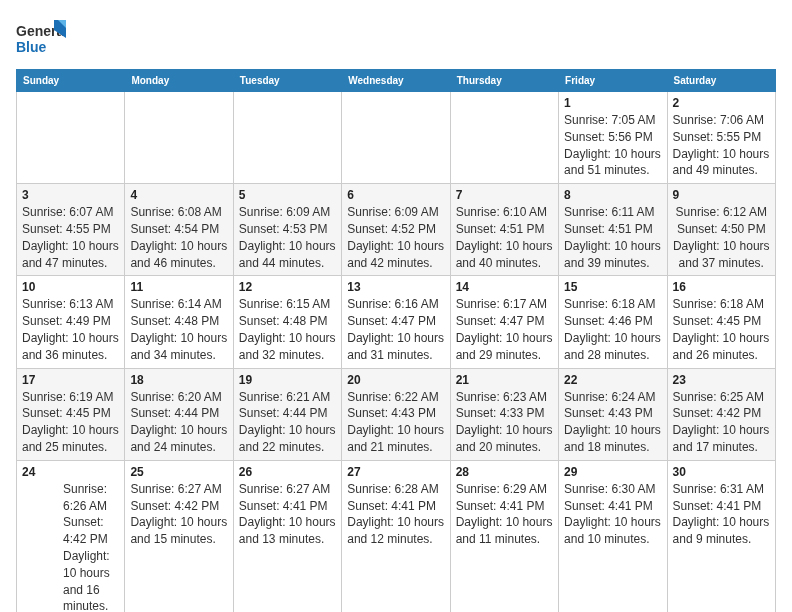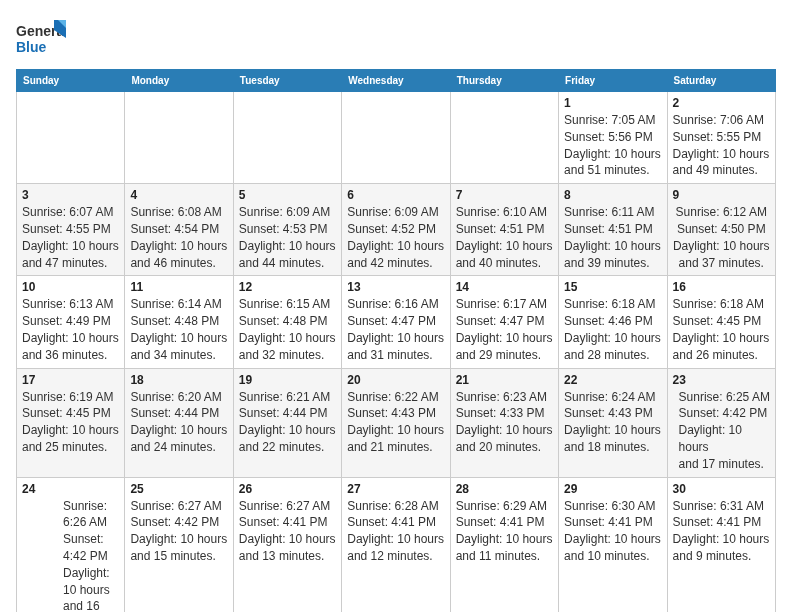--- a/index.html
+++ b/index.html
@@ -265,21 +265,21 @@
         </td>
         <td>
           <div class="day-number">22</div>
           <div class="day-info" style="white-space: pre-line;">Sunrise: 6:24 AM
 Sunset: 4:43 PM
 Daylight: 10 hours
 and 18 minutes.</div>
         </td>
         <td>
           <div class="day-number">23</div>
-          <div class="day-info" style="white-space: pre-line; margin-left: 6px;">Sunrise: 6:25 AM
+          <div class="day-info" style="white-space: pre-line;">Sunrise: 6:25 AM
 Sunset: 4:42 PM
 Daylight: 10 hours
 and 17 minutes.</div>
         </td>
       </tr>
       <tr>
         <td>
           <div class="day-number">24</div>
           <div class="day-info" style="white-space: pre-line; margin-left: 41px;">Sunrise: 6:26 AM
 Sunset: 4:42 PM

